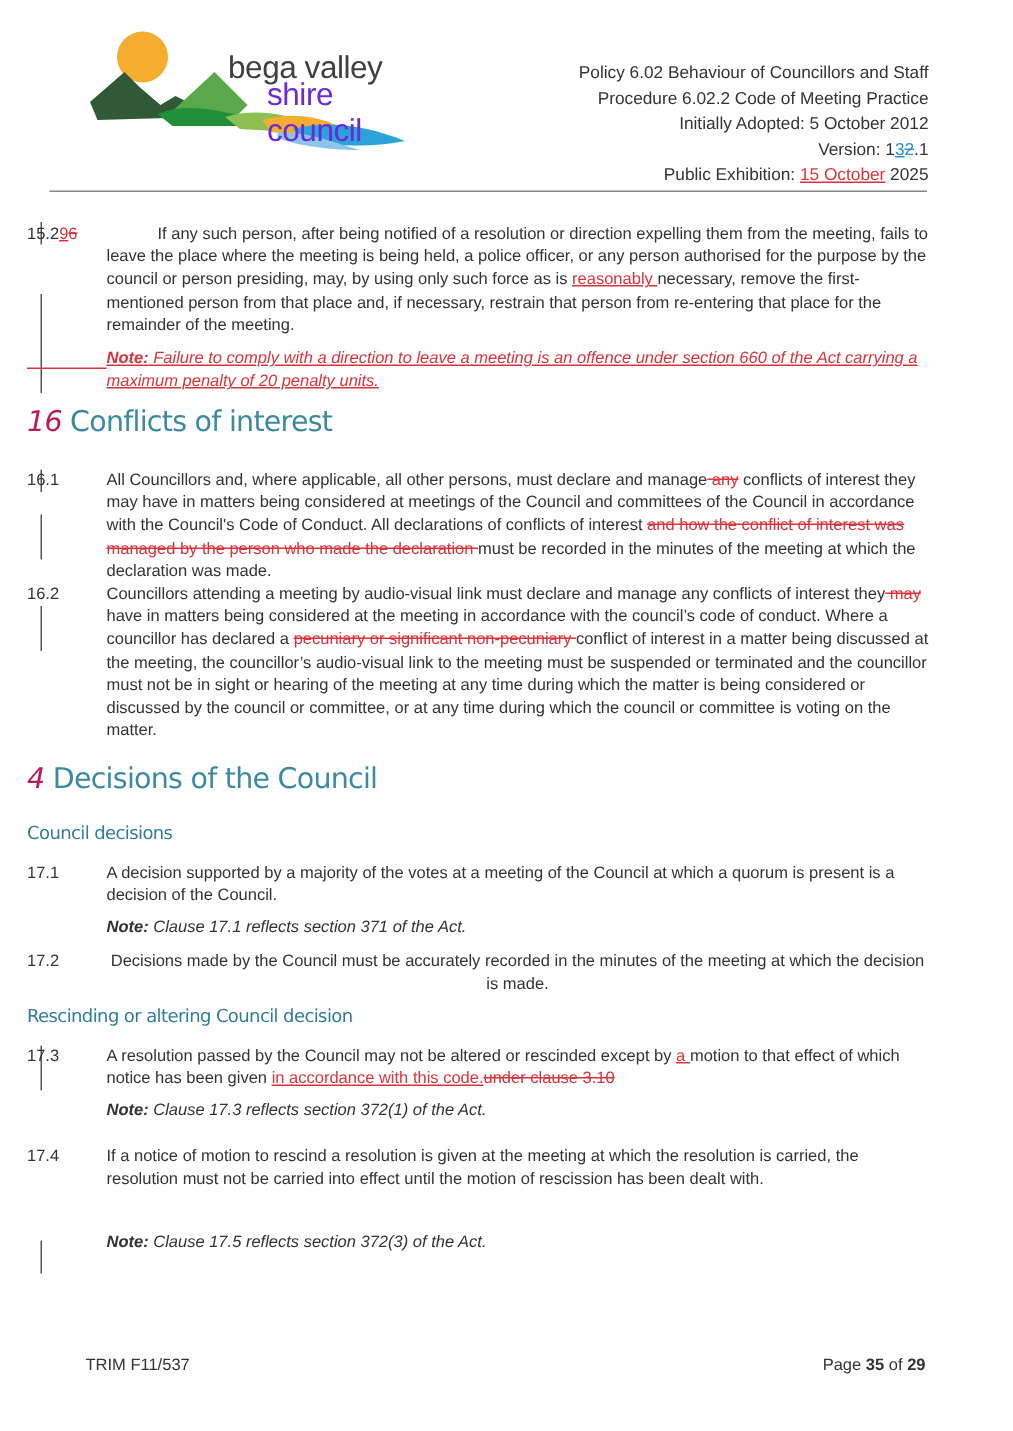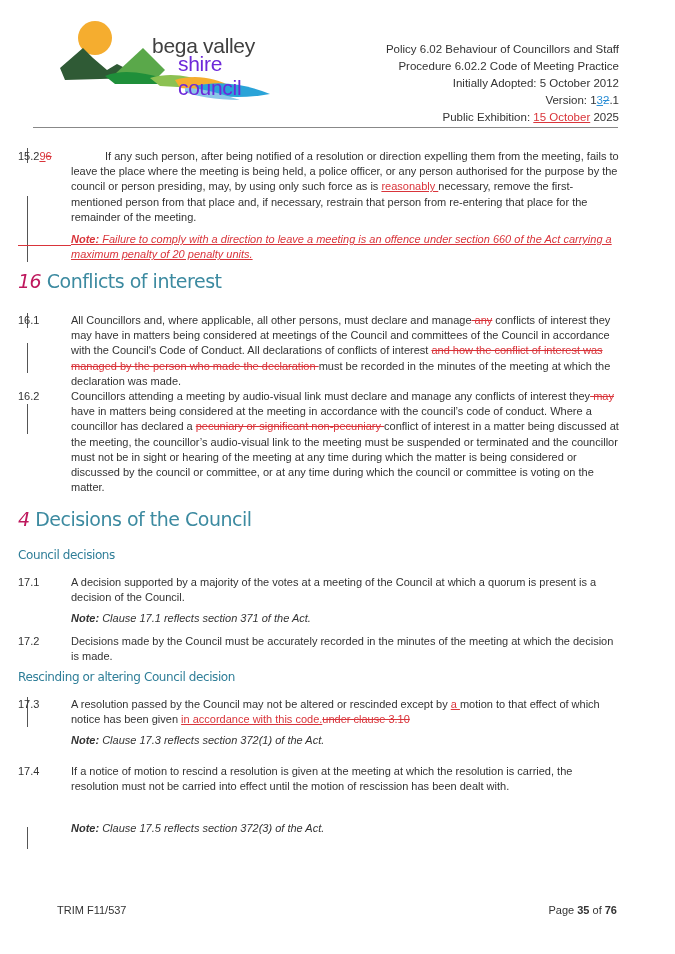--- a/index.html
+++ b/index.html
@@ -103,21 +103,21 @@
   </div>
   <div class="body" style="top:548px;">
     <h2>Council decisions</h2>
   </div>
 
   <div class="body" style="top:575px;">
     <p class="clause"><span class="num">17.1</span><span>A decision supported by a majority of the votes at a meeting of the Council at which a quorum is present is a decision of the Council.</span></p>
     <p class="note" style="margin:6px 0 0 0;"><b>Note:</b><span> Clause 17.1 reflects section 371 of the Act.</span></p>
   </div>
 
-  <div class="body" style="top:634px;">
+  <div class="body" style="top:634px;text-align:center;">
     <p class="clause"><span class="num">17.2</span><span>Decisions made by the Council must be accurately recorded in the minutes of the meeting at which the decision is made.</span></p>
   </div>
 
   <div class="body" style="top:670px;">
     <h2>Rescinding or altering Council decision</h2>
   </div>
 
   <div class="body" style="top:697px;">
     <p class="clause"><span class="num">17.3</span><span>A resolution passed by the Council may not be altered or rescinded except by </span><span class="red u">a </span><span>motion to that effect of which notice has been given </span><span class="red u">in accordance with this code.</span><span class="red s">under clause 3.10</span></p>
     <p class="note" style="margin:6px 0 0 0;"><b>Note:</b><span> Clause 17.3 reflects section 372(1) of the Act.</span></p>
@@ -126,15 +126,15 @@
   <div class="body" style="top:764px;">
     <p class="clause"><span class="num">17.4</span><span>If a notice of motion to rescind a resolution is given at the meeting at which the resolution is carried, the resolution must not be carried into effect until the motion of rescission has been dealt with.</span></p>
   </div>
 
   <div class="body" style="top:815px;">
     <p class="note" style="margin:6px 0 0 0;"><b>Note:</b><span> Clause 17.5 reflects section 372(3) of the Act.</span></p>
   </div>
 
   <div class="footer">
     <span>TRIM F11/537</span>
-    <span class="r"><span>Page </span><b>35</b><span> of </span><b>76</b></span>
+    <span class="r"><span>Page </span><b>35</b><span> of </span><b>29</b></span>
   </div>
 </div>
 
 </body></html>

